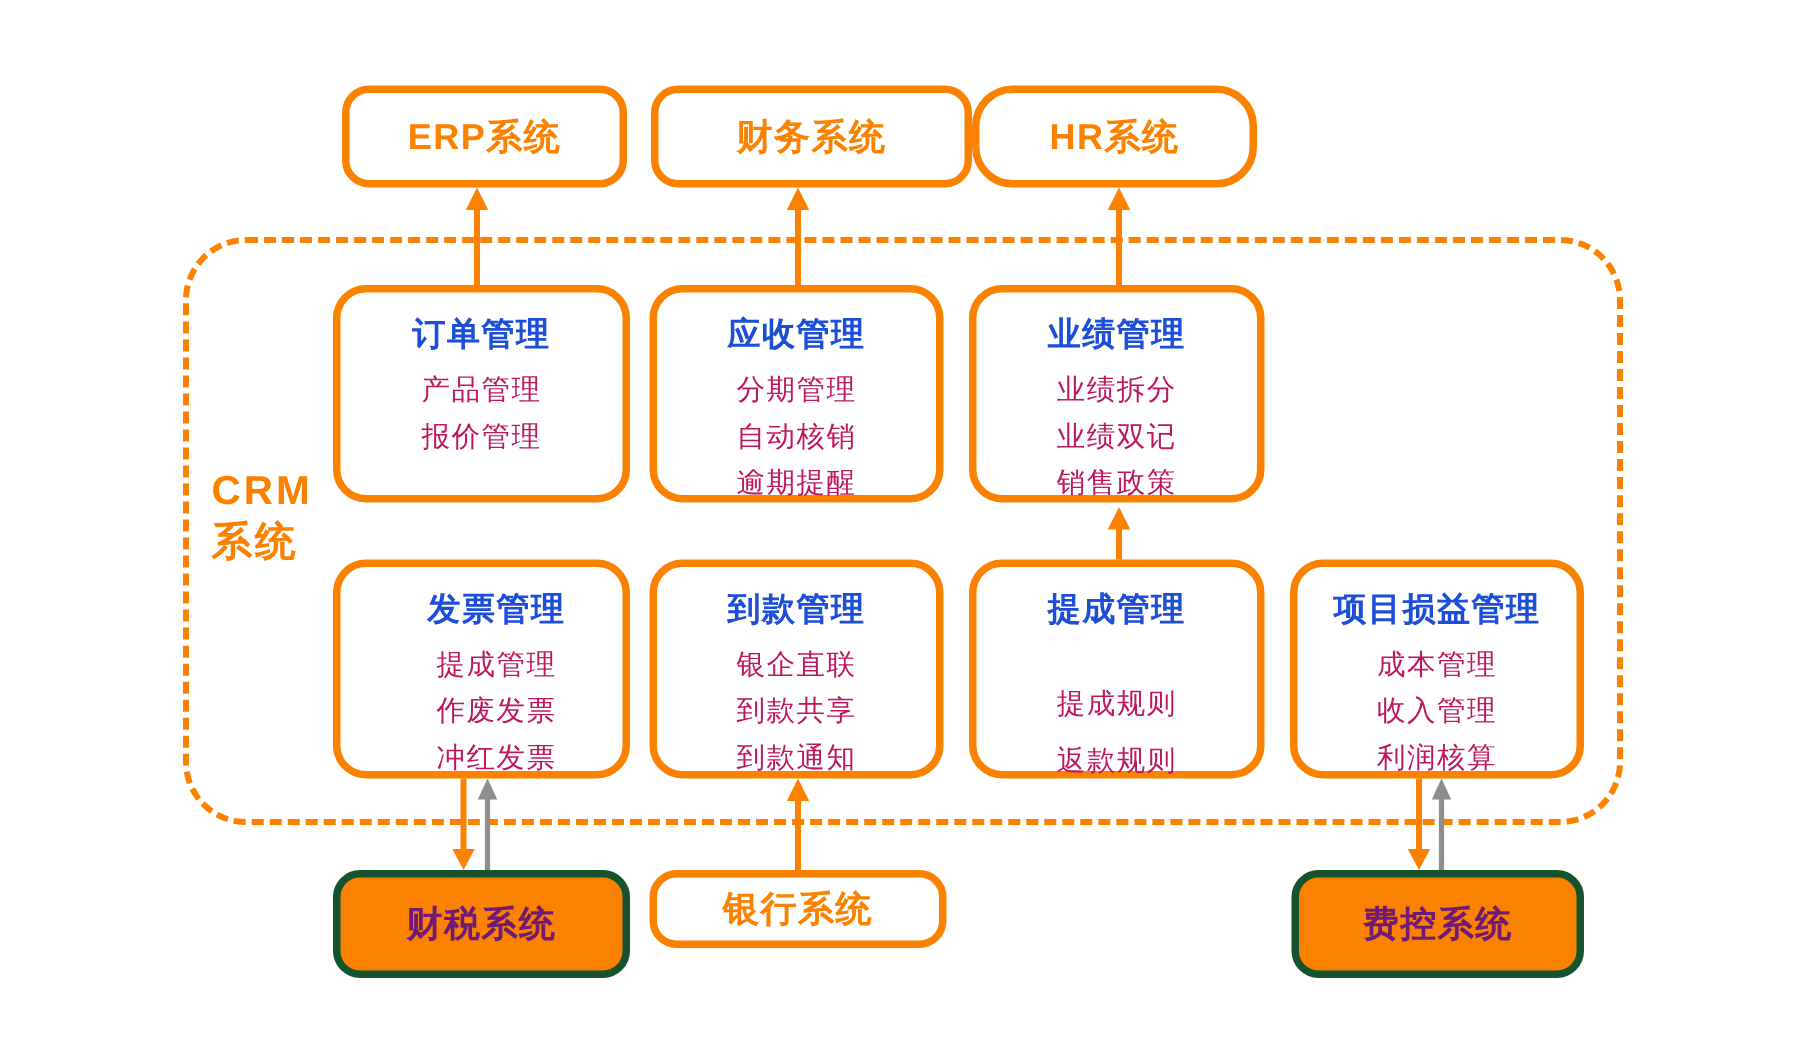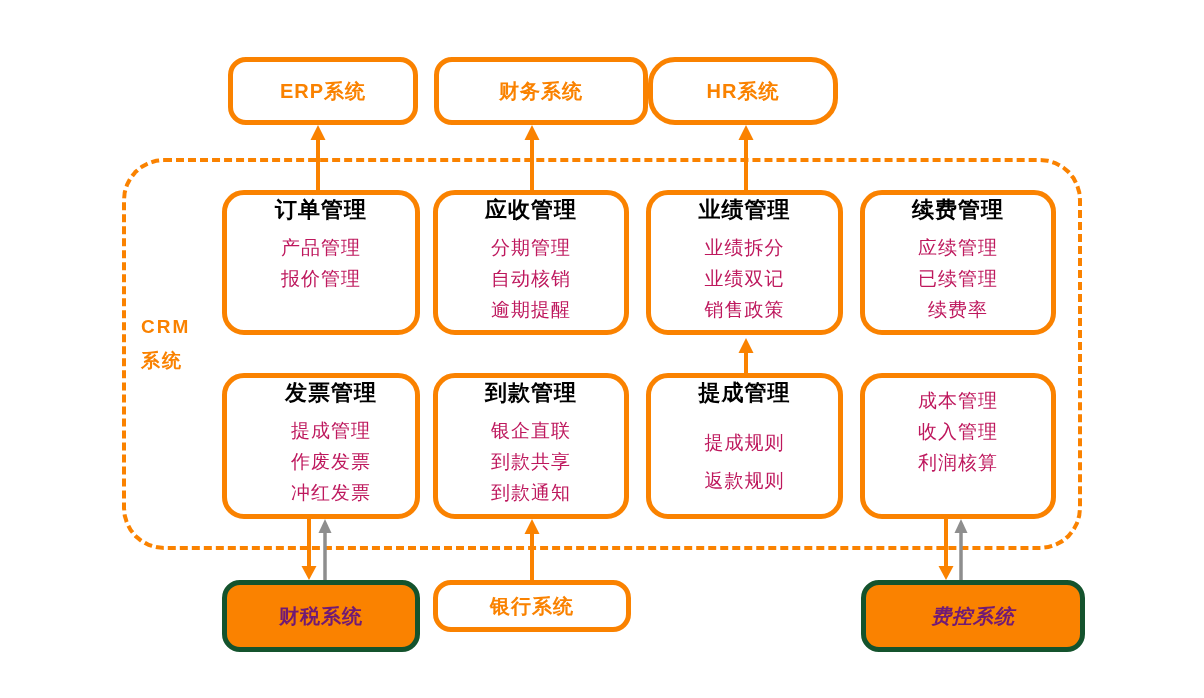--- a/index.html
+++ b/index.html
@@ -23,21 +23,21 @@
     z-index: 3;
   }
 
   
   .sys {
     position: absolute;
     display: flex;
     align-items: center;
     justify-content: center;
     border-radius: 18px;
-    font-size: 20px;
+    font-size: 24px;
     font-weight: bold;
     letter-spacing: 1px;
     z-index: 2;
   }
   .sys.outline {
     background: #ffffff;
     border: 5px solid #fa8200;
     color: #fa8200;
   }
   .sys.filled {
@@ -56,51 +56,52 @@
     border: 4px dashed #fa8200;
     border-radius: 42px;
     z-index: 0;
   }
 
   .crm-label {
     position: absolute;
     left: 141px;
     top: 310px;
     color: #fa8200;
-    font-size: 19px;
+    font-size: 27px;
     font-weight: bold;
     line-height: 34px;
     letter-spacing: 2px;
     z-index: 1;
   }
 
   
   .module {
     position: absolute;
     background: #ffffff;
     border: 5px solid #fa8200;
     border-radius: 22px;
     text-align: center;
     z-index: 2;
   }
   .module-title {
-    color: #000000;
+    margin-top: 13px;
+    color: #1d4ed8;
     font-size: 22px;
     font-weight: bold;
     letter-spacing: 1px;
   }
   .module-items {
     margin-top: 7px;
     color: #be185d;
     font-size: 19px;
     line-height: 31px;
     letter-spacing: 1px;
   }
   .module-items.spread {
-    margin-top: 16px;
+    margin-top: 30px;
     line-height: 38px;
   }
 </style>
 </head>
 <body>
 
 <div class="canvas">
 
   <svg class="arrows" viewBox="0 0 1204 698">
 
@@ -180,28 +181,20 @@
       <div>自动核销</div>
       <div>逾期提醒</div>
     </div>
   </div>
   <div class="module" style="left:646px; top:190px; width:197px; height:145px;">
     <div class="module-title">业绩管理</div>
     <div class="module-items">
       <div>业绩拆分</div>
       <div>业绩双记</div>
       <div>销售政策</div>
-    </div>
-  </div>
-  <div class="module" style="left:860px; top:190px; width:196px; height:145px;">
-    <div class="module-title">续费管理</div>
-    <div class="module-items">
-      <div>应续管理</div>
-      <div>已续管理</div>
-      <div>续费率</div>
     </div>
   </div>
 
   <div class="module" style="left:222px; top:373px; width:198px; height:146px;padding-left:20px;">
     <div class="module-title">发票管理</div>
     <div class="module-items">
       <div>提成管理</div>
       <div>作废发票</div>
       <div>冲红发票</div>
     </div>
@@ -215,30 +208,31 @@
     </div>
   </div>
   <div class="module" style="left:646px; top:373px; width:197px; height:146px;">
     <div class="module-title">提成管理</div>
     <div class="module-items spread">
       <div>提成规则</div>
       <div>返款规则</div>
     </div>
   </div>
   <div class="module" style="left:860px; top:373px; width:196px; height:146px;">
+    <div class="module-title">项目损益管理</div>
     <div class="module-items">
       <div>成本管理</div>
       <div>收入管理</div>
       <div>利润核算</div>
     </div>
   </div>
 
   <div class="sys filled" style="left:222px; top:580px; width:198px; height:72px;">
     <span>财税系统</span>
   </div>
   <div class="sys outline" style="left:433px; top:580px; width:198px; height:52px;">
     <span>银行系统</span>
   </div>
-  <div class="sys filled" style="left:861px; top:580px; width:224px; height:72px;font-style:italic;">
+  <div class="sys filled" style="left:861px; top:580px; width:195px; height:72px;">
     <span>费控系统</span>
   </div>
 
 </div>
 
 </body></html>

